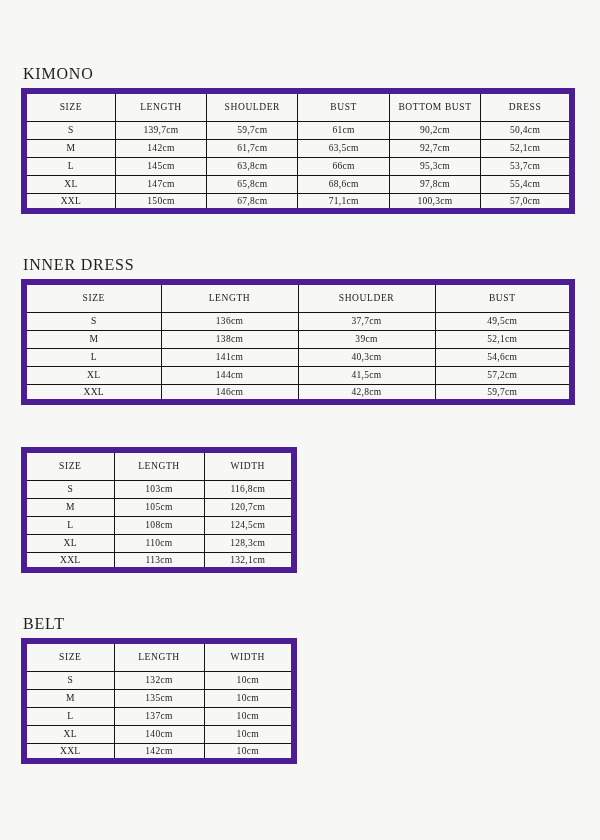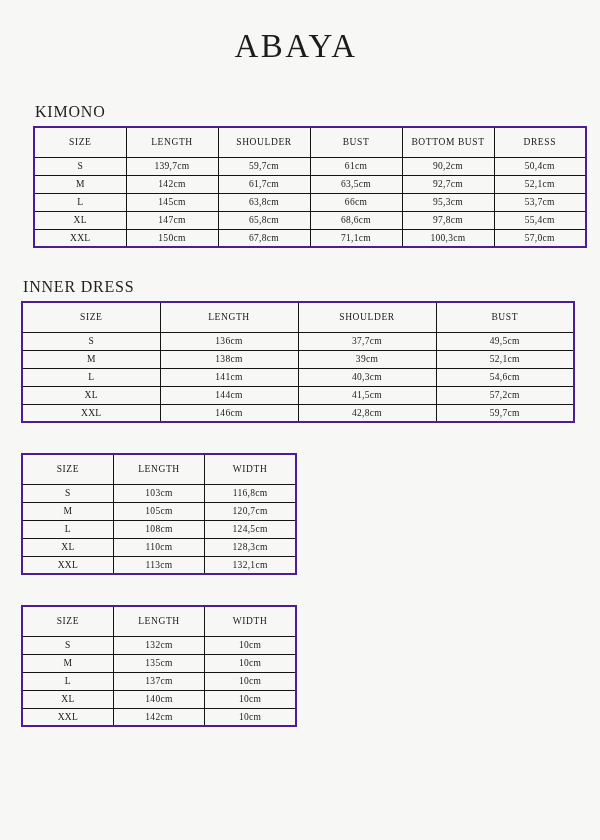--- a/index.html
+++ b/index.html
@@ -21,34 +21,34 @@
     text-align: center;
     margin: 0 4px 0 0;
   }
   .title-line {
     font-size: 33px;
     line-height: 38px;
     letter-spacing: 2.5px;
     font-weight: 400;
     color: #1c1c1c;
   }
-  .section { margin-top: 30px; }
-  .section.first { margin-top: 38px; margin-left: 12px; }
+  .section { margin-top: 42px; }
+  .section.first { margin-top: 38px; }
   .section-label {
     font-size: 16px;
     line-height: 18px;
     letter-spacing: 0.8px;
     font-weight: 400;
     color: #1e1e1e;
     margin: 0 0 5px 2px;
   }
   table.size-table {
     border-collapse: collapse;
     table-layout: fixed;
-    border: 2px solid #4c1d95;
+    border: 6px solid #4c1d95;
     background: transparent;
   }
   table.size-table.full   { width: 554px; }
   table.size-table.narrow { width: 276px; }
   table.size-table th {
     font-weight: 400;
     font-size: 9.5px;
     letter-spacing: 0.6px;
     height: 30px;
     border: 1.5px solid #141414;
@@ -67,21 +67,20 @@
     padding: 0 2px;
     color: #1a1a1a;
   }
 </style>
 </head>
 <body>
 
 <div class="page">
 
   <div class="title-block">
-    <div class="title-line">ABAYA</div>
   </div>
 
   <div class="section first">
     <h2 class="section-label">KIMONO</h2>
     <table class="size-table full">
         <thead>
           <tr>
             <th>SIZE</th>
             <th>LENGTH</th>
             <th>SHOULDER</th>
@@ -214,20 +213,21 @@
           <tr>
             <td>XXL</td>
             <td>113cm</td>
             <td>132,1cm</td>
           </tr>
         </tbody>
       </table>
   </div>
 
   <div class="section">
+    <h2 class="section-label">BELT</h2>
     <table class="size-table narrow">
         <thead>
           <tr>
             <th>SIZE</th>
             <th>LENGTH</th>
             <th>WIDTH</th>
           </tr>
         </thead>
         <tbody>
           <tr>

